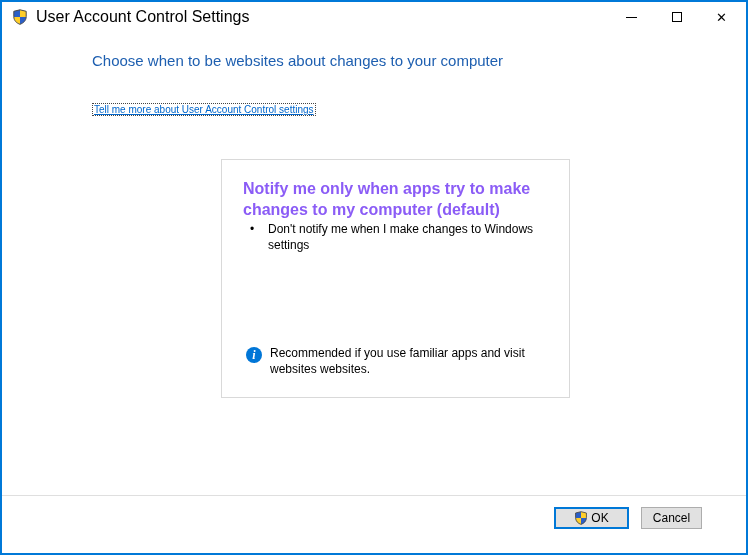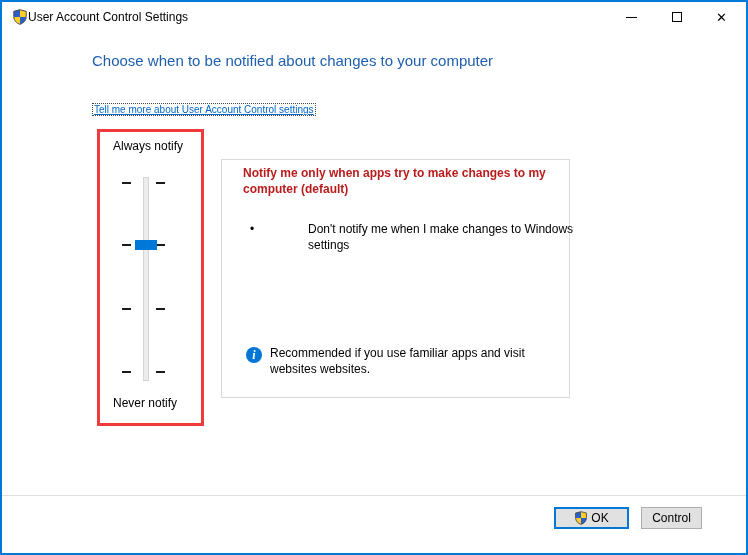--- a/index.html
+++ b/index.html
@@ -16,21 +16,21 @@
 
   
   .titlebar {
     position: absolute; left: 0; top: 0; right: 0; height: 30px;
     display: flex; align-items: center;
     padding-left: 10px;
     background: #ffffff;
   }
   .titlebar .app-icon { width: 16px; height: 16px; display: inline-block; }
   .titlebar .title-text {
-    font-size: 12px; color: #000;
+    margin-left: 8px; font-size: 16px; color: #000;
     white-space: nowrap;
   }
   .win-controls {
     position: absolute; right: 2px; top: 0; height: 30px;
     display: flex; align-items: stretch;
   }
   .win-btn {
     width: 45px; display: flex; align-items: center; justify-content: center;
     background: transparent; border: none; cursor: default;
   }
@@ -79,26 +79,26 @@
     cursor: pointer;
   }
 
   
   .detail-panel {
     position: absolute; left: 219px; top: 157px;
     width: 349px; height: 239px;
     border: 1px solid #D9D9D9; background: #fff;
   }
   .detail-title {
-    position: absolute; left: 21px; top: 6px; width: 320px;
-    font-size: 12px; font-weight: bold; color: #b91c1c; line-height: 1.3;
+    position: absolute; left: 21px; top: 19px; width: 320px;
+    font-size: 16px; font-weight: bold; color: #8b5cf6; line-height: 1.3;
   }
   .detail-bullet-row { position: absolute; left: 28px; top: 62px; display: flex; }
   .bullet-marker { font-size: 12px; color: #000; width: 18px; }
-  .bullet-text { font-size: 12px; color: #000; width: 292px; line-height: 1.3; margin-left: 40px; }
+  .bullet-text { font-size: 12px; color: #000; width: 292px; line-height: 1.3; }
   .detail-note-row { position: absolute; left: 24px; top: 186px; display: flex; }
   .info-icon {
     width: 16px; height: 16px; border-radius: 50%;
     background: #0076D7; color: #fff;
     font-family: "Liberation Serif", serif; font-style: italic; font-weight: bold;
     font-size: 12px; line-height: 16px; text-align: center;
     flex: 0 0 16px; margin-right: 8px; margin-top: 1px;
   }
   .note-text { font-size: 12px; color: #000; width: 292px; line-height: 1.3; }
 
@@ -154,41 +154,23 @@
         </button>
       <button class="win-btn">
           <span class="glyph-max"></span>
         </button>
       <button class="win-btn">
           <span class="glyph-close">✕</span>
         </button>
     </div>
   </div>
 
-  <div class="heading">Choose when to be notified about changes to your computer</div>
+  <div class="heading">Choose when to be websites about changes to your computer</div>
   <a class="more-link">Tell me more about User Account Control settings</a>
 
-  <div class="slider-region">
-    <div class="slider-top-label">Always notify</div>
-
-    <div class="slider-track"></div>
-
-    <span class="tick l t1"></span>
-    <span class="tick r t1"></span>
-    <span class="tick l t2"></span>
-    <span class="tick r t2"></span>
-    <span class="tick l t3"></span>
-    <span class="tick r t3"></span>
-    <span class="tick l t4"></span>
-    <span class="tick r t4"></span>
-
-    <div class="slider-handle"></div>
-
-    <div class="slider-bottom-label">Never notify</div>
-  </div>
 
   <div class="detail-panel">
     <div class="detail-title">Notify me only when apps try to make changes to my computer (default)</div>
     <div class="detail-bullet-row">
       <span class="bullet-marker">•</span>
       <span class="bullet-text">Don't notify me when I make changes to Windows settings</span>
     </div>
     <div class="detail-note-row">
       <span class="info-icon">i</span>
       <span class="note-text">Recommended if you use familiar apps and visit websites websites.</span>
@@ -209,16 +191,16 @@
           <rect x="8" y="0" width="8" height="8" fill="#FFCE29"></rect>
           <rect x="0" y="8" width="8" height="8" fill="#FFCE29"></rect>
           <rect x="8" y="8" width="8" height="8" fill="#2B5FC7"></rect>
         </g>
         <path d="M8 0.8 L14.2 2.3 L14.2 7.6 C14.2 11.8 11.2 14.2 8 15.3 C4.8 14.2 1.8 11.8 1.8 7.6 L1.8 2.3 Z" fill="none" stroke="#4a4a4a" stroke-width="1"></path>
       </svg>
     </span>
     <span>OK</span>
   </button>
   <button class="btn btn-cancel">
-    <span>Control</span>
+    <span>Cancel</span>
   </button>
 
 </div>
 
 </body></html>

